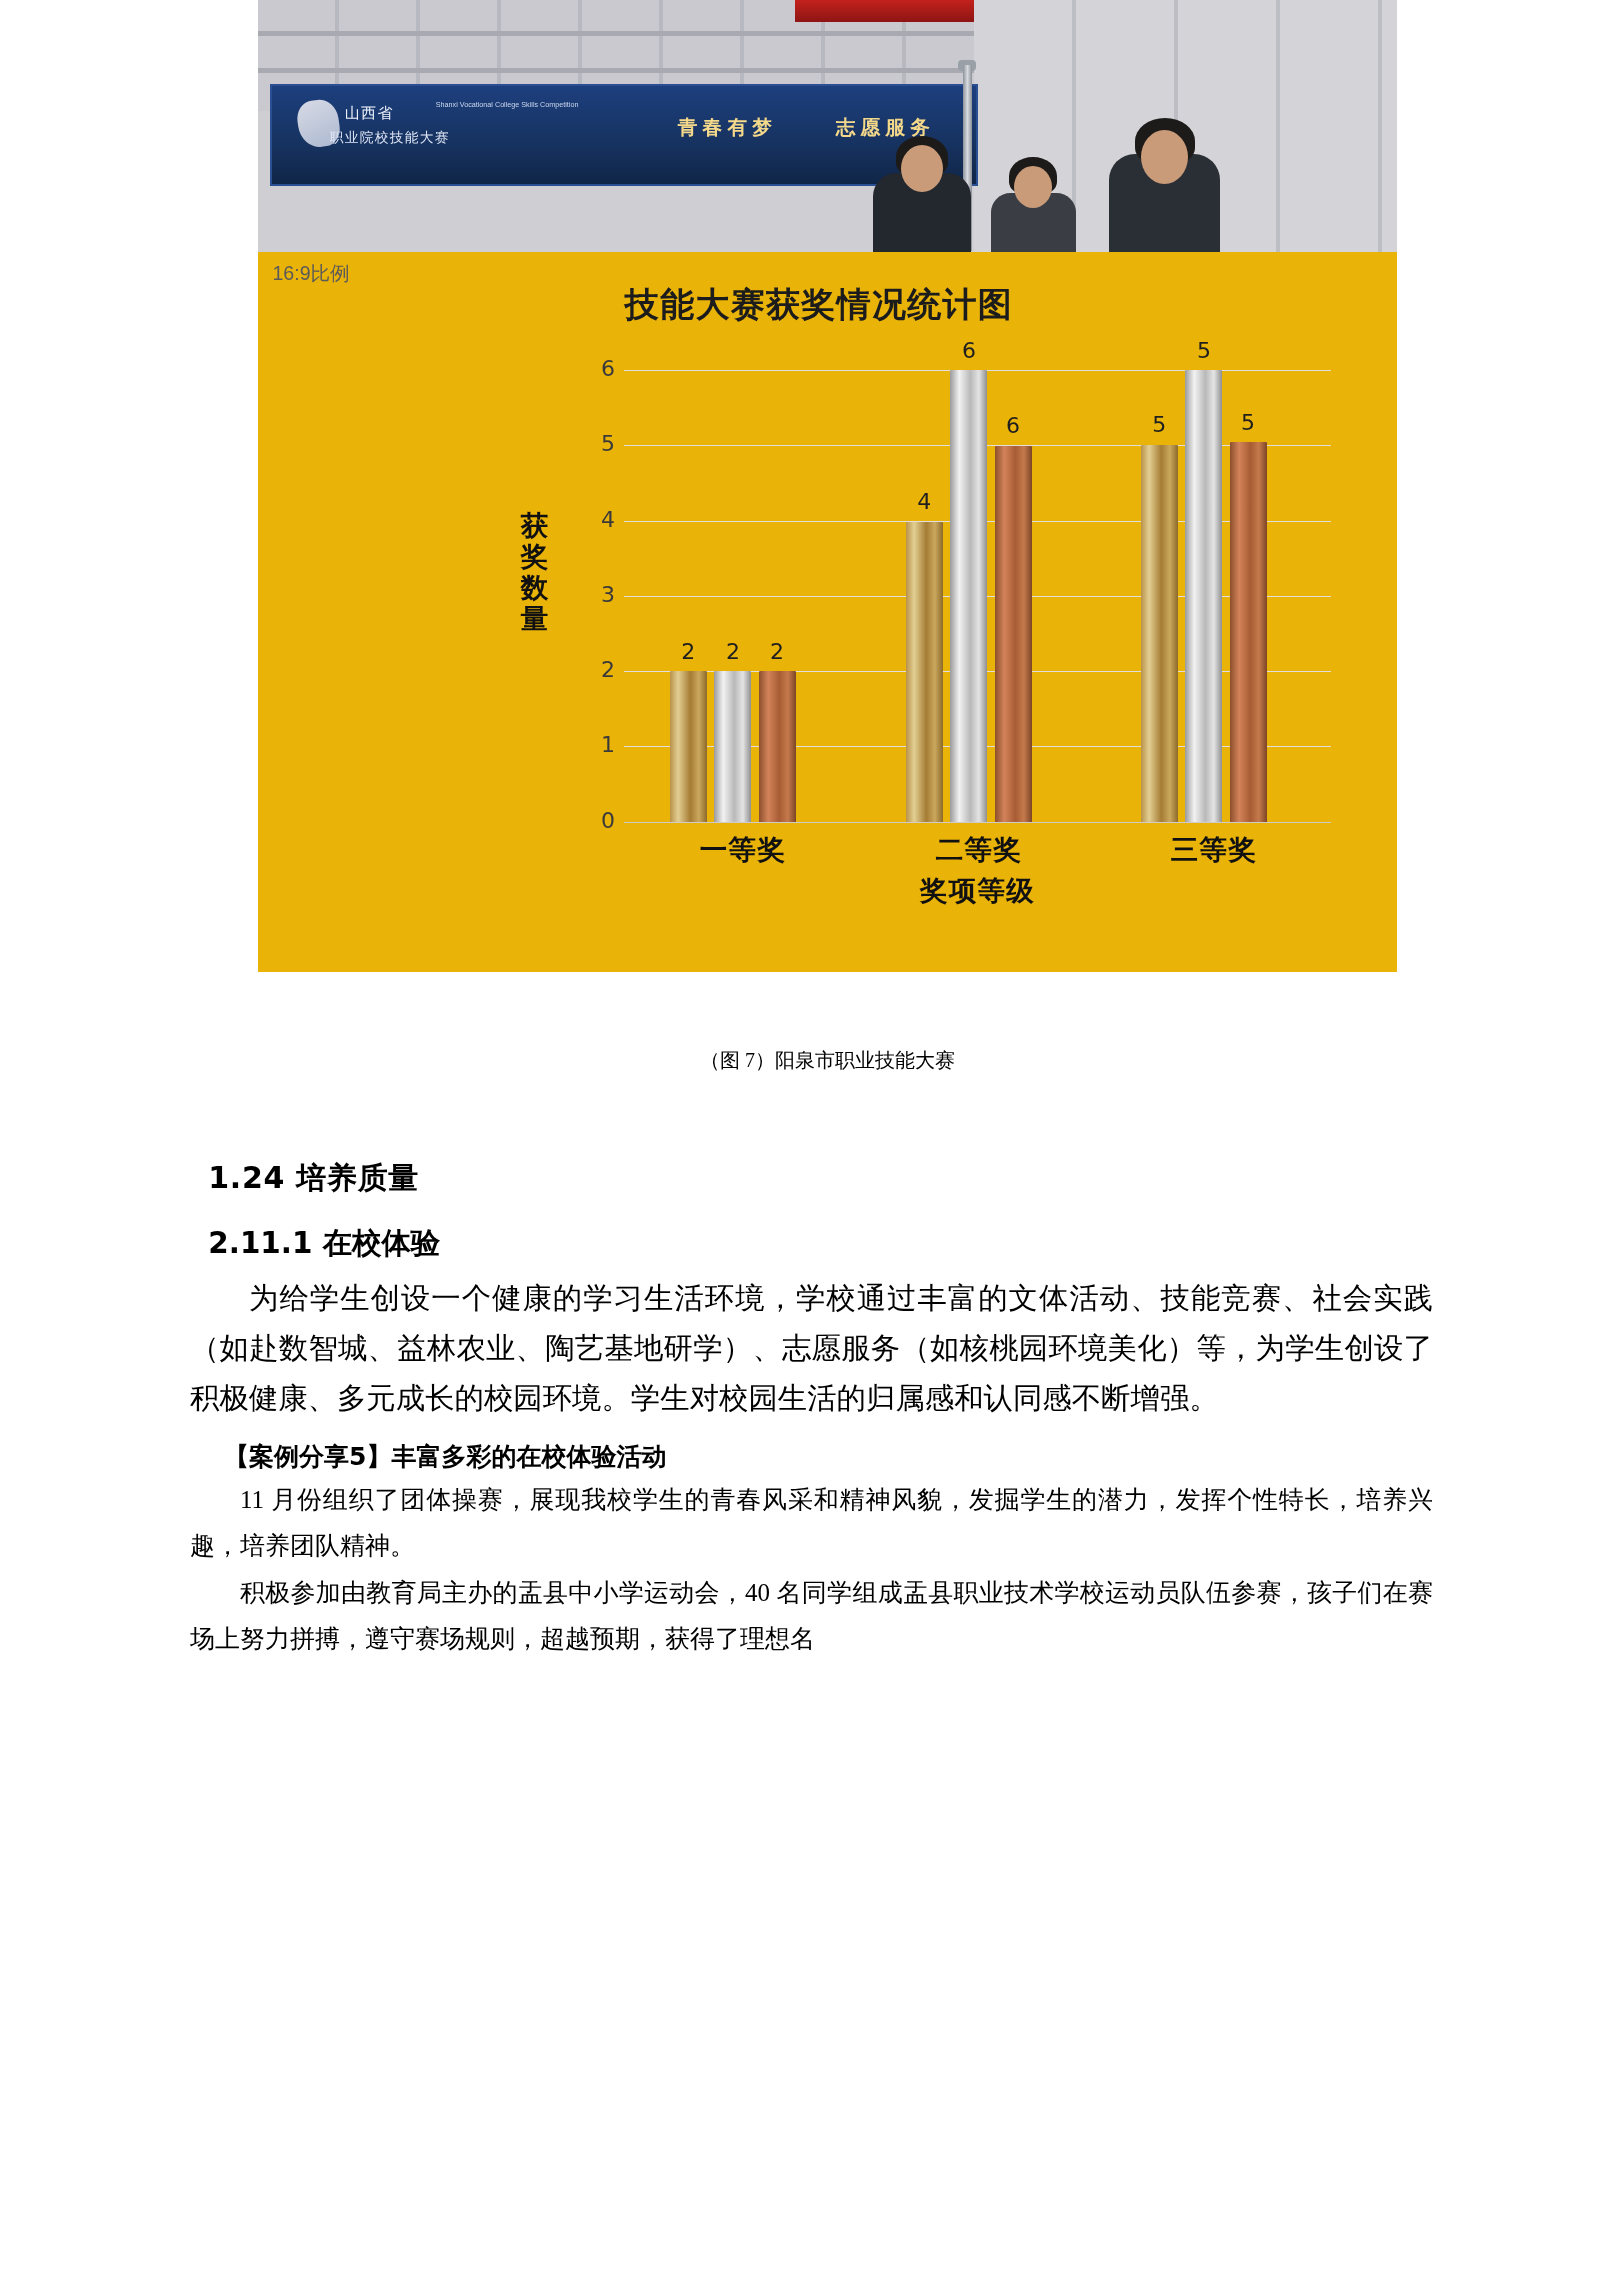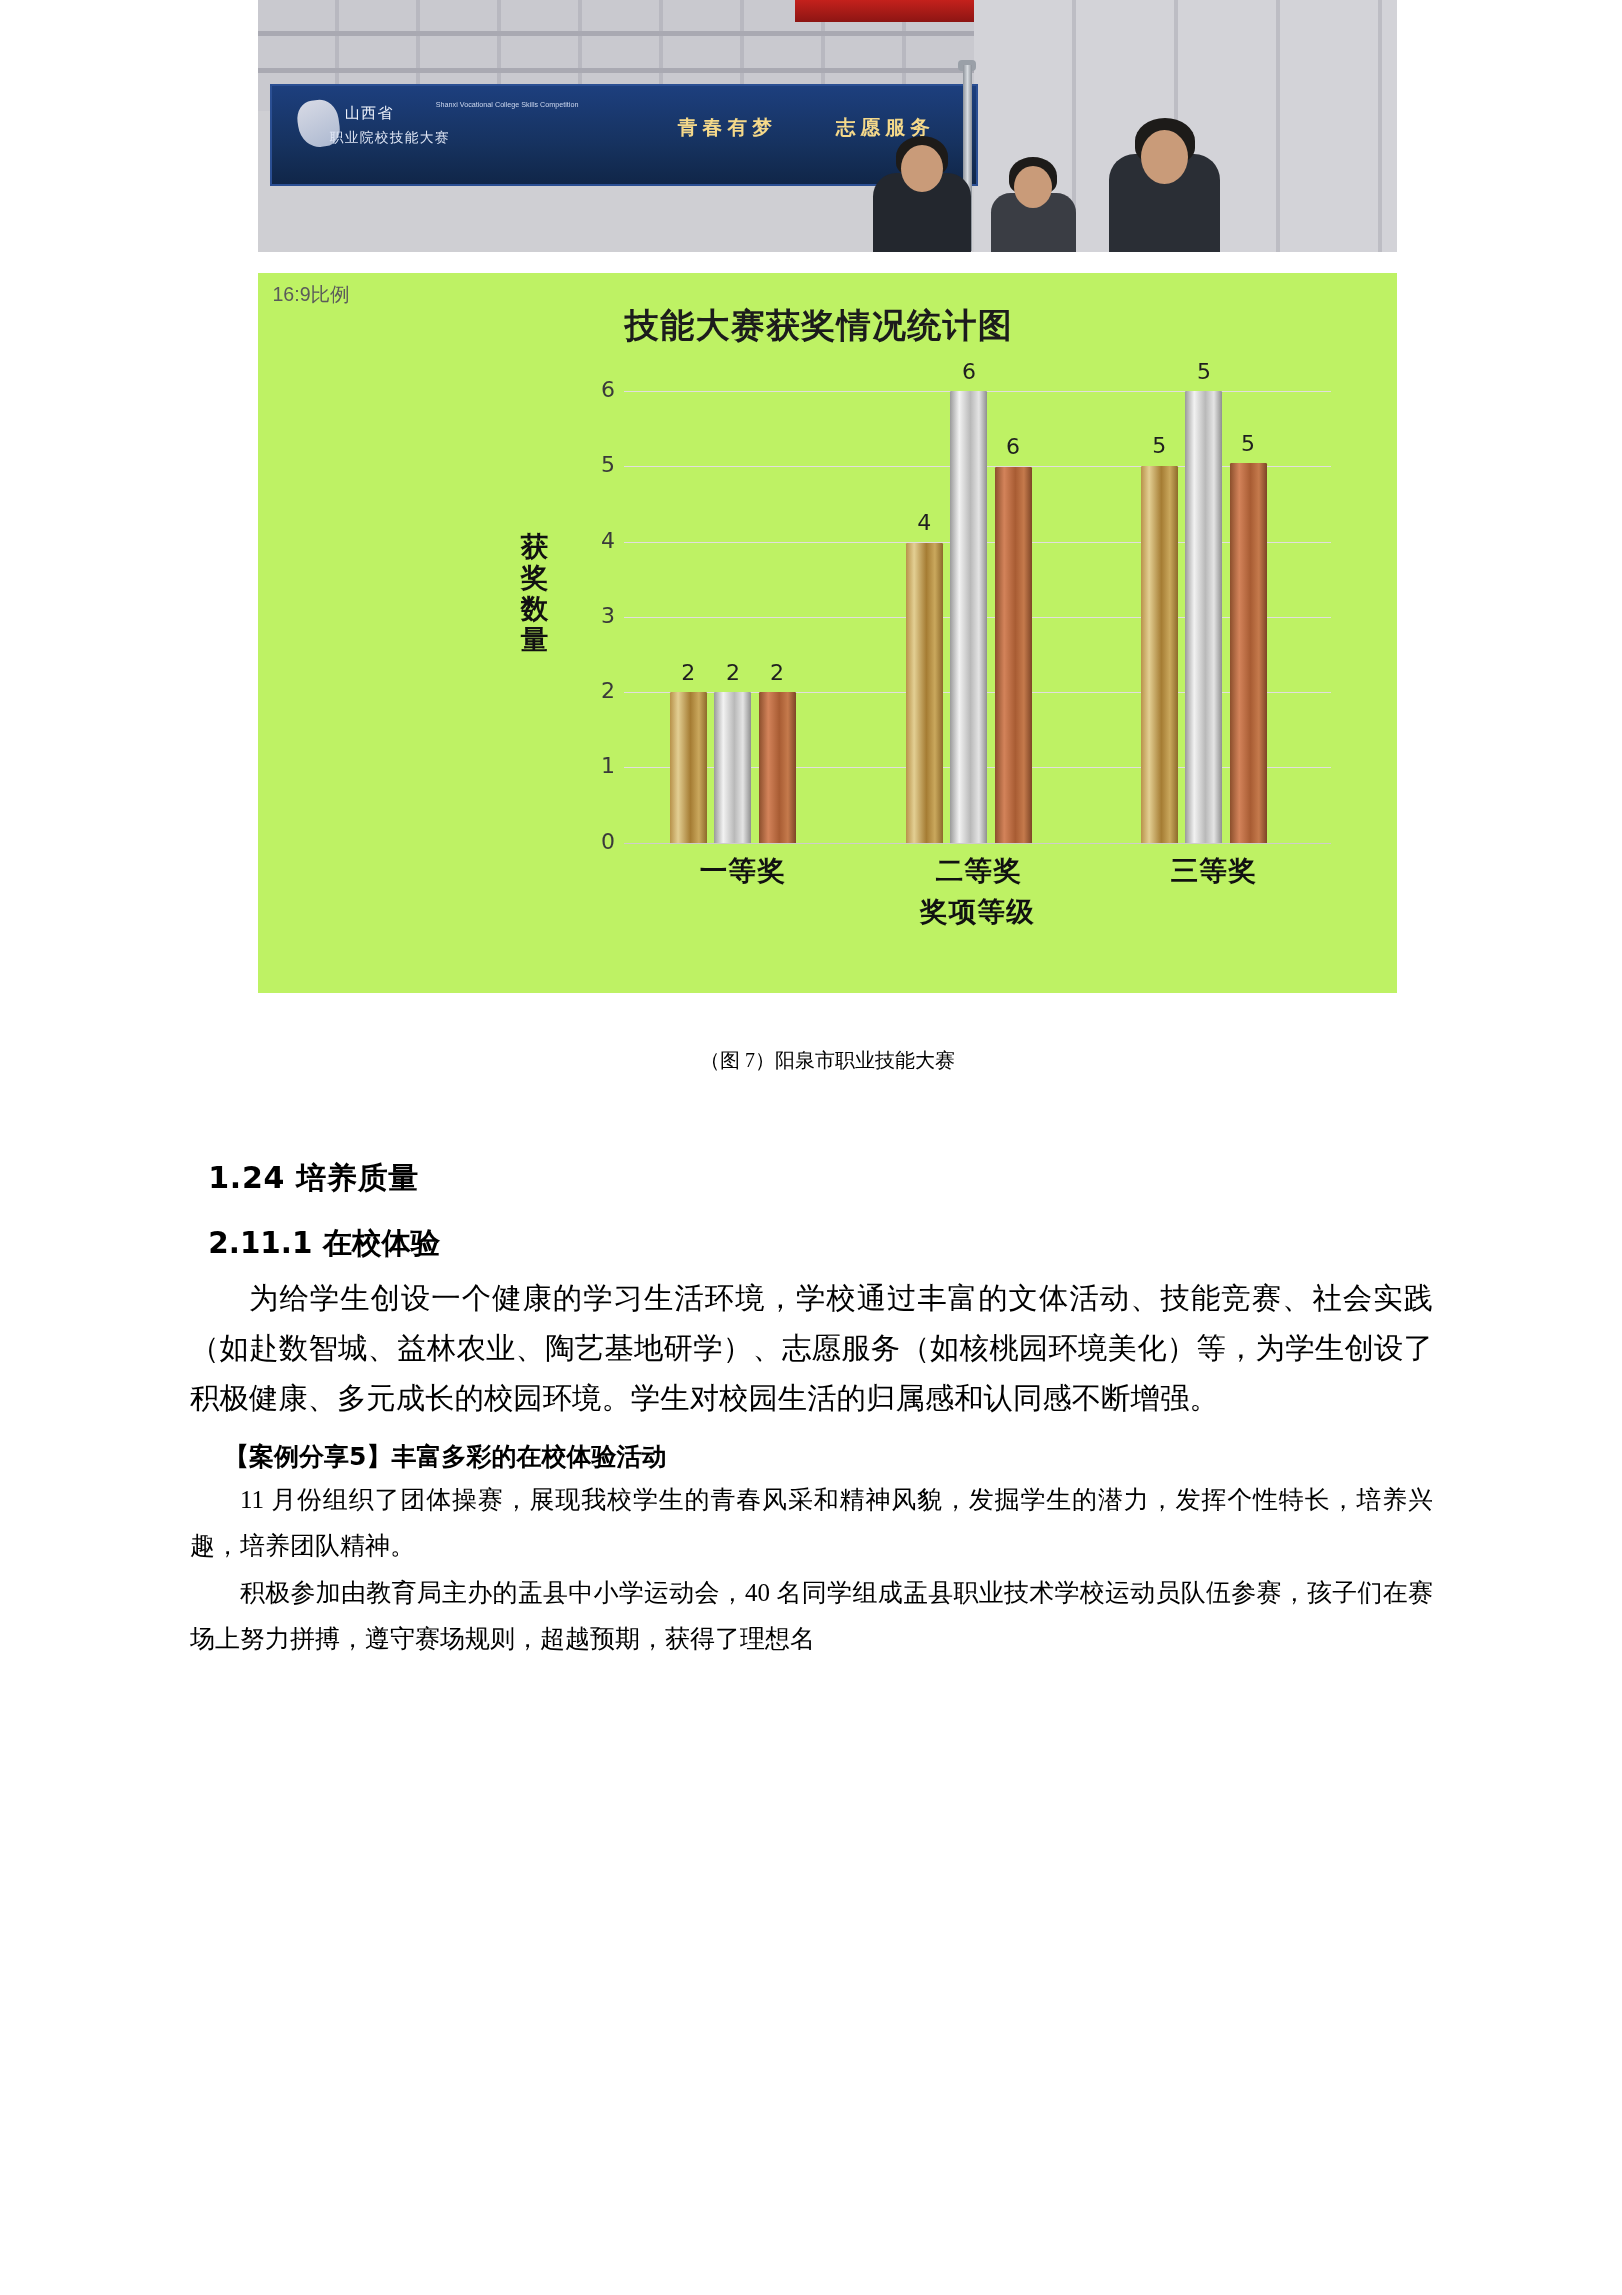--- a/index.html
+++ b/index.html
@@ -160,22 +160,21 @@
       repeating-linear-gradient(90deg,#d3d3d8 0,#d3d3d8 98px,#bdbdc4 98px,#bdbdc4 102px),
       linear-gradient(180deg,#dcdce1,#c6c6cc);
   }
 
   .chart-card {
     position: absolute;
     left: 0;
     top: 252px;
     width: 1139px;
     height: 720px;
-    background: #bef264;
-    margin-top: 21px;
+    background: #eab308;
   }
   .ratio-label {
     position: absolute;
     left: 14.4px;
     top: 7.9px;
     font-size: 19.6px;
     color: #5a5a5a;
     font-family: "Liberation Sans", sans-serif;
   }
   .chart-title {

